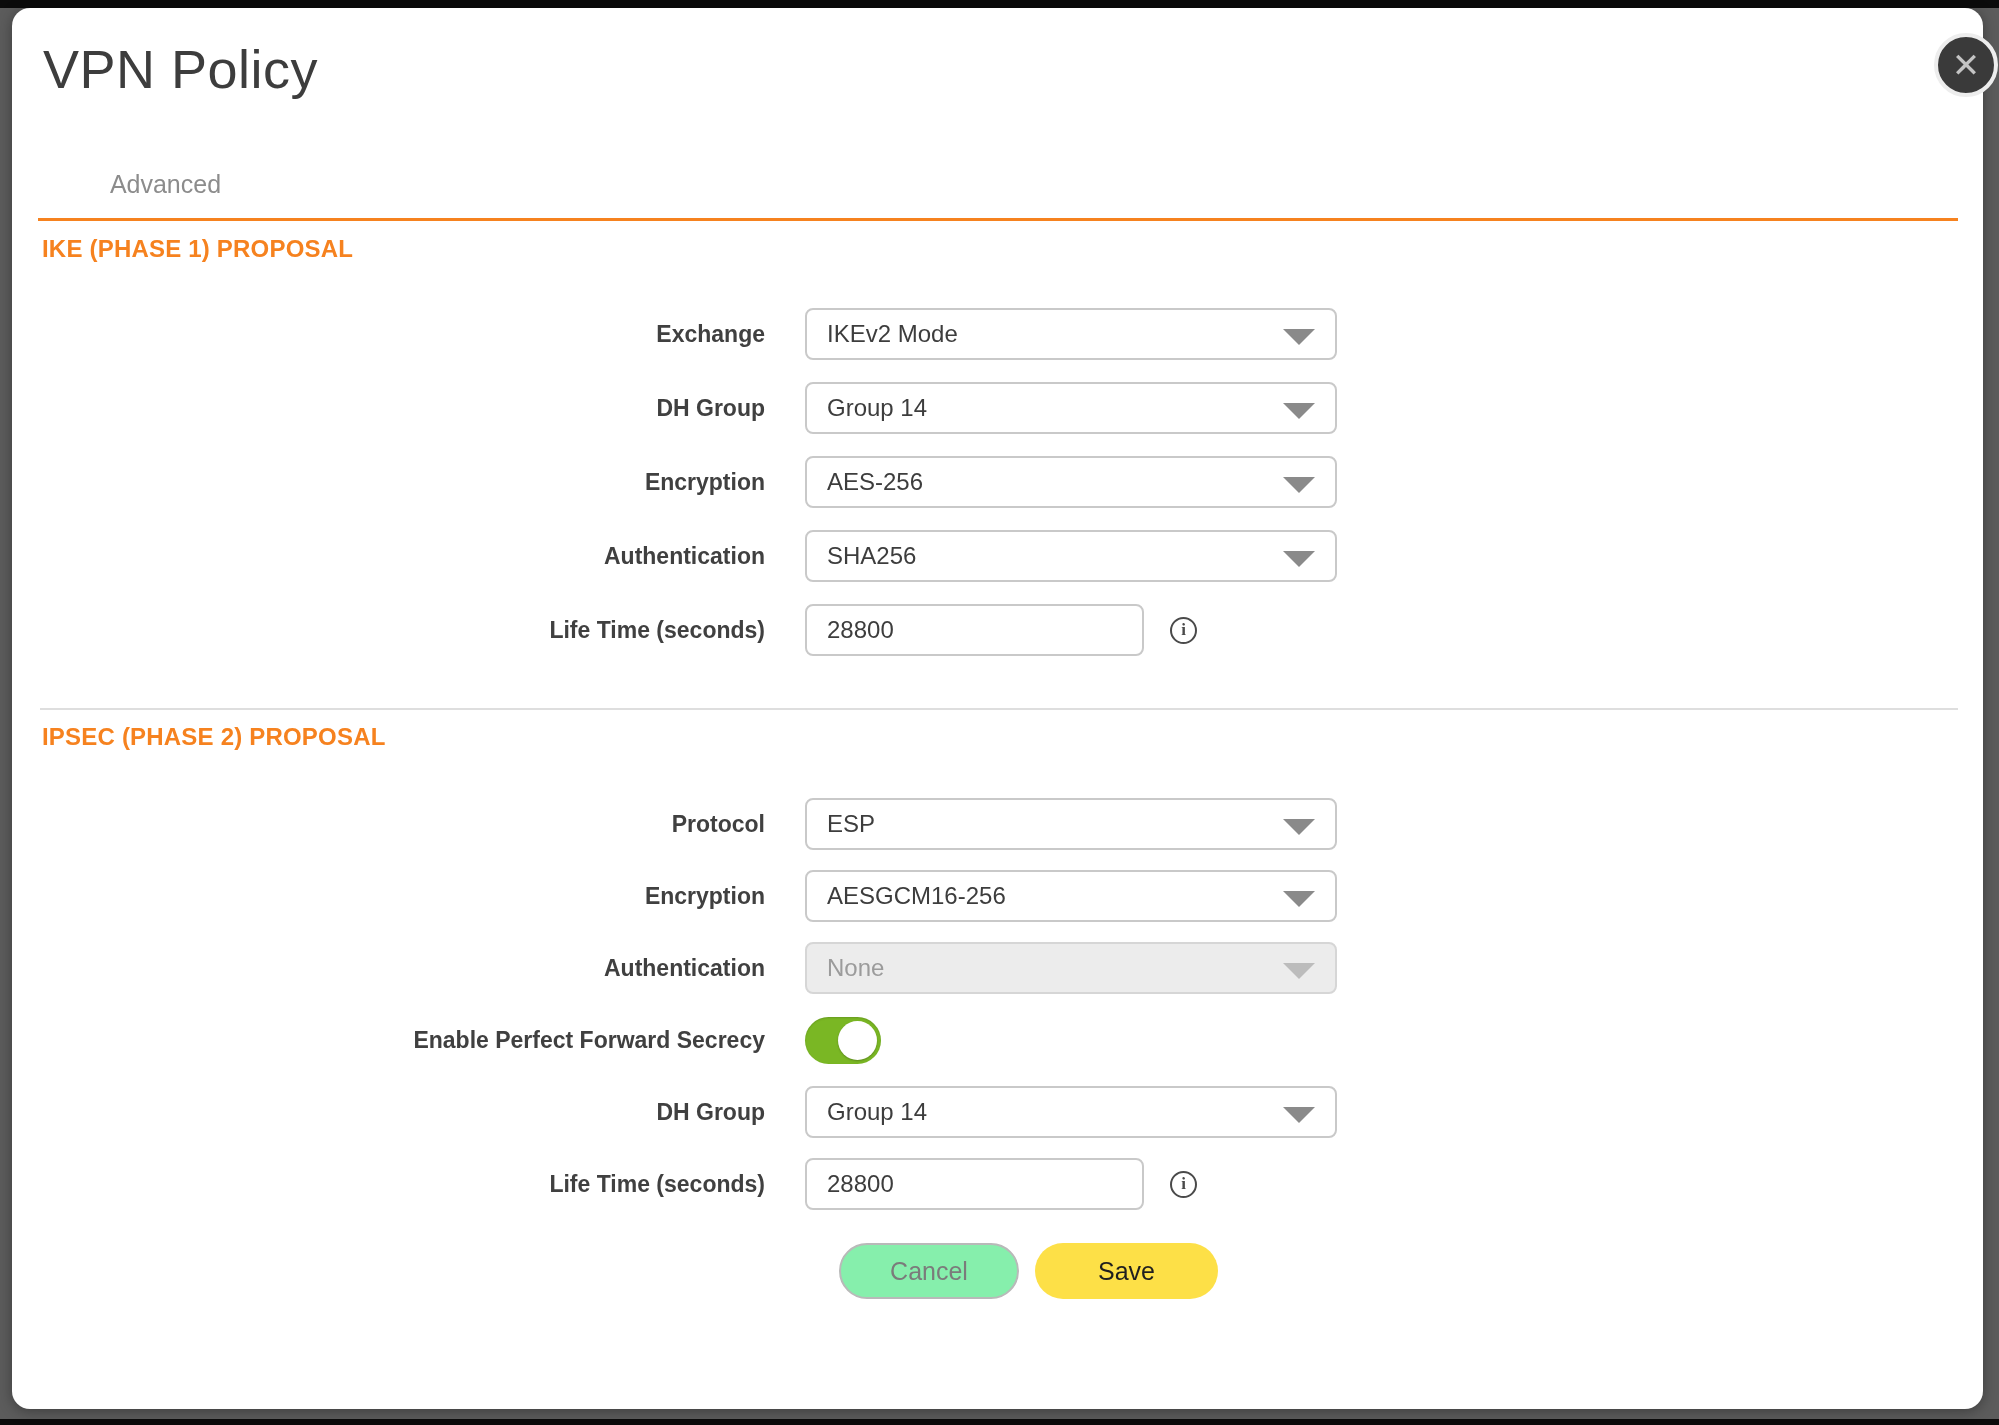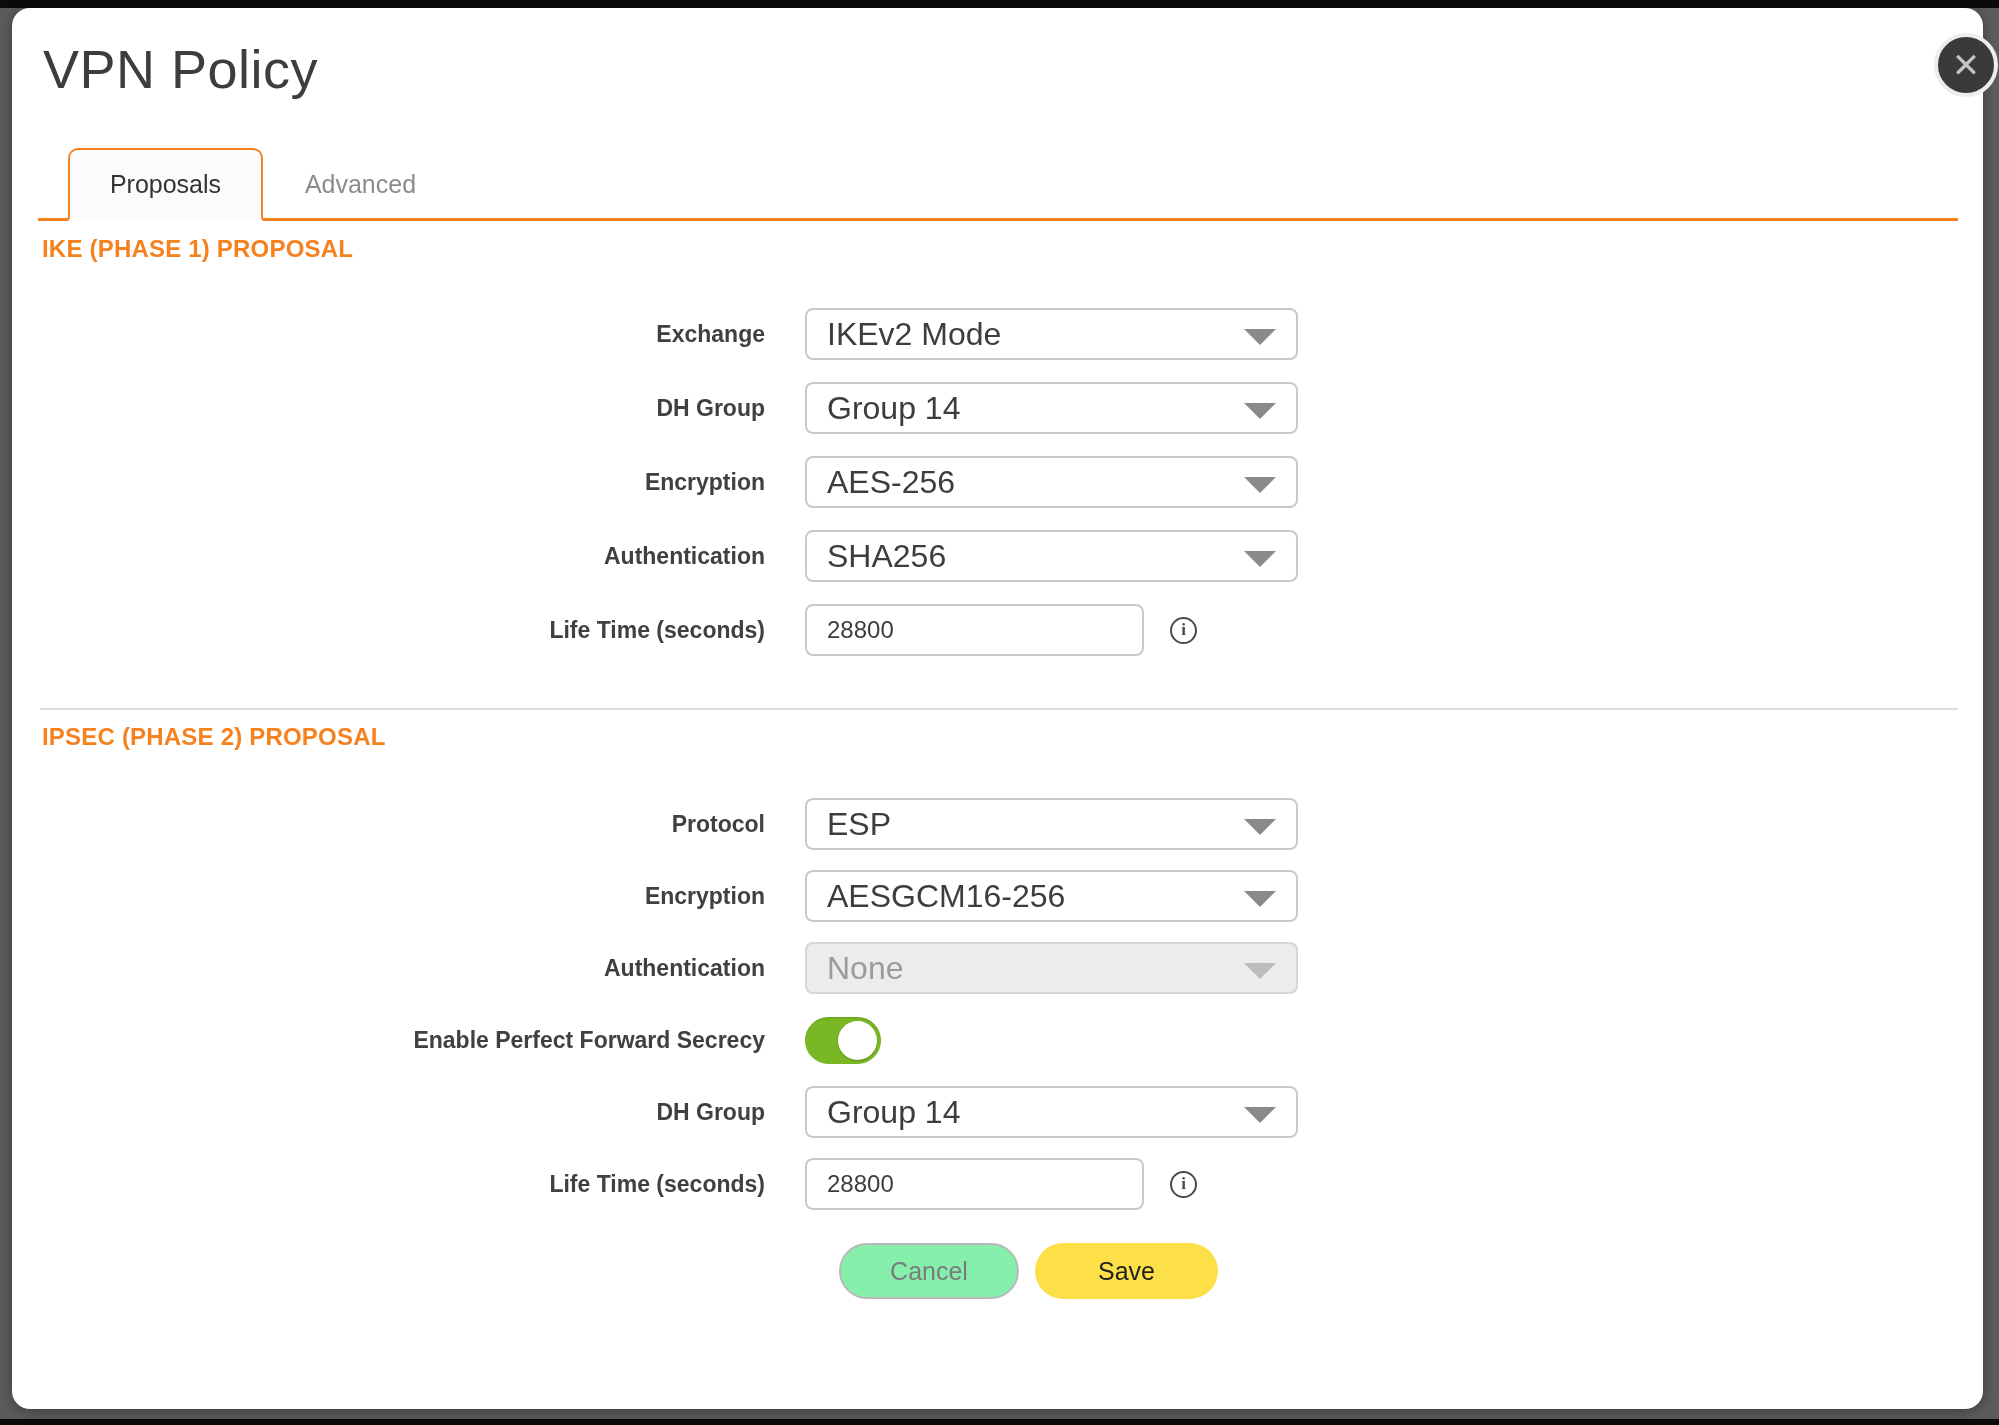--- a/index.html
+++ b/index.html
@@ -73,24 +73,24 @@
   .block-ipsec { top:790px; }
 
   .row { display:flex; align-items:center; height:52px; margin-bottom:22px; }
   .block-ipsec .row { margin-bottom:20px; }
   .row-label {
     width:793px; padding-right:40px; text-align:right;
     font-size:23px; font-weight:bold; color:#404040;
   }
 
   .select-box {
-    position:relative; width:493px; height:52px;
+    position:relative; width:532px; height:52px;
     border:2px solid #c9c9c9; border-radius:8px; background:#fff;
     display:flex; align-items:center; padding:0 60px 0 20px;
-    font-size:32px; color:#3d3d3d; cursor:pointer;
+    font-size:24px; color:#3d3d3d; cursor:pointer;
   }
   .select-box .caret {
     position:absolute; right:20px; top:19px;
     width:0; height:0;
     border-left:16px solid transparent; border-right:16px solid transparent;
     border-top:16px solid #8a8a8a;
   }
   .select-box.disabled {
     background:#ececec; border-color:#d6d6d6; color:#9b9b9b; cursor:default;
   }
@@ -144,23 +144,20 @@
 <body>
 
 <div class="bar-top"></div>
 <div class="bar-bottom"></div>
 
 <div class="dialog">
 
   <div class="dialog-title">VPN Policy</div>
 
   <div class="tabbar">
-    <div class="tab active">
-      <span>Proposals</span>
-    </div>
     <div class="tab">
       <span>Advanced</span>
     </div>
   </div>
 
   <div class="section-header hdr-ike">IKE (PHASE 1) PROPOSAL</div>
 
   <div class="form-block block-ike">
 
     <div class="row">

